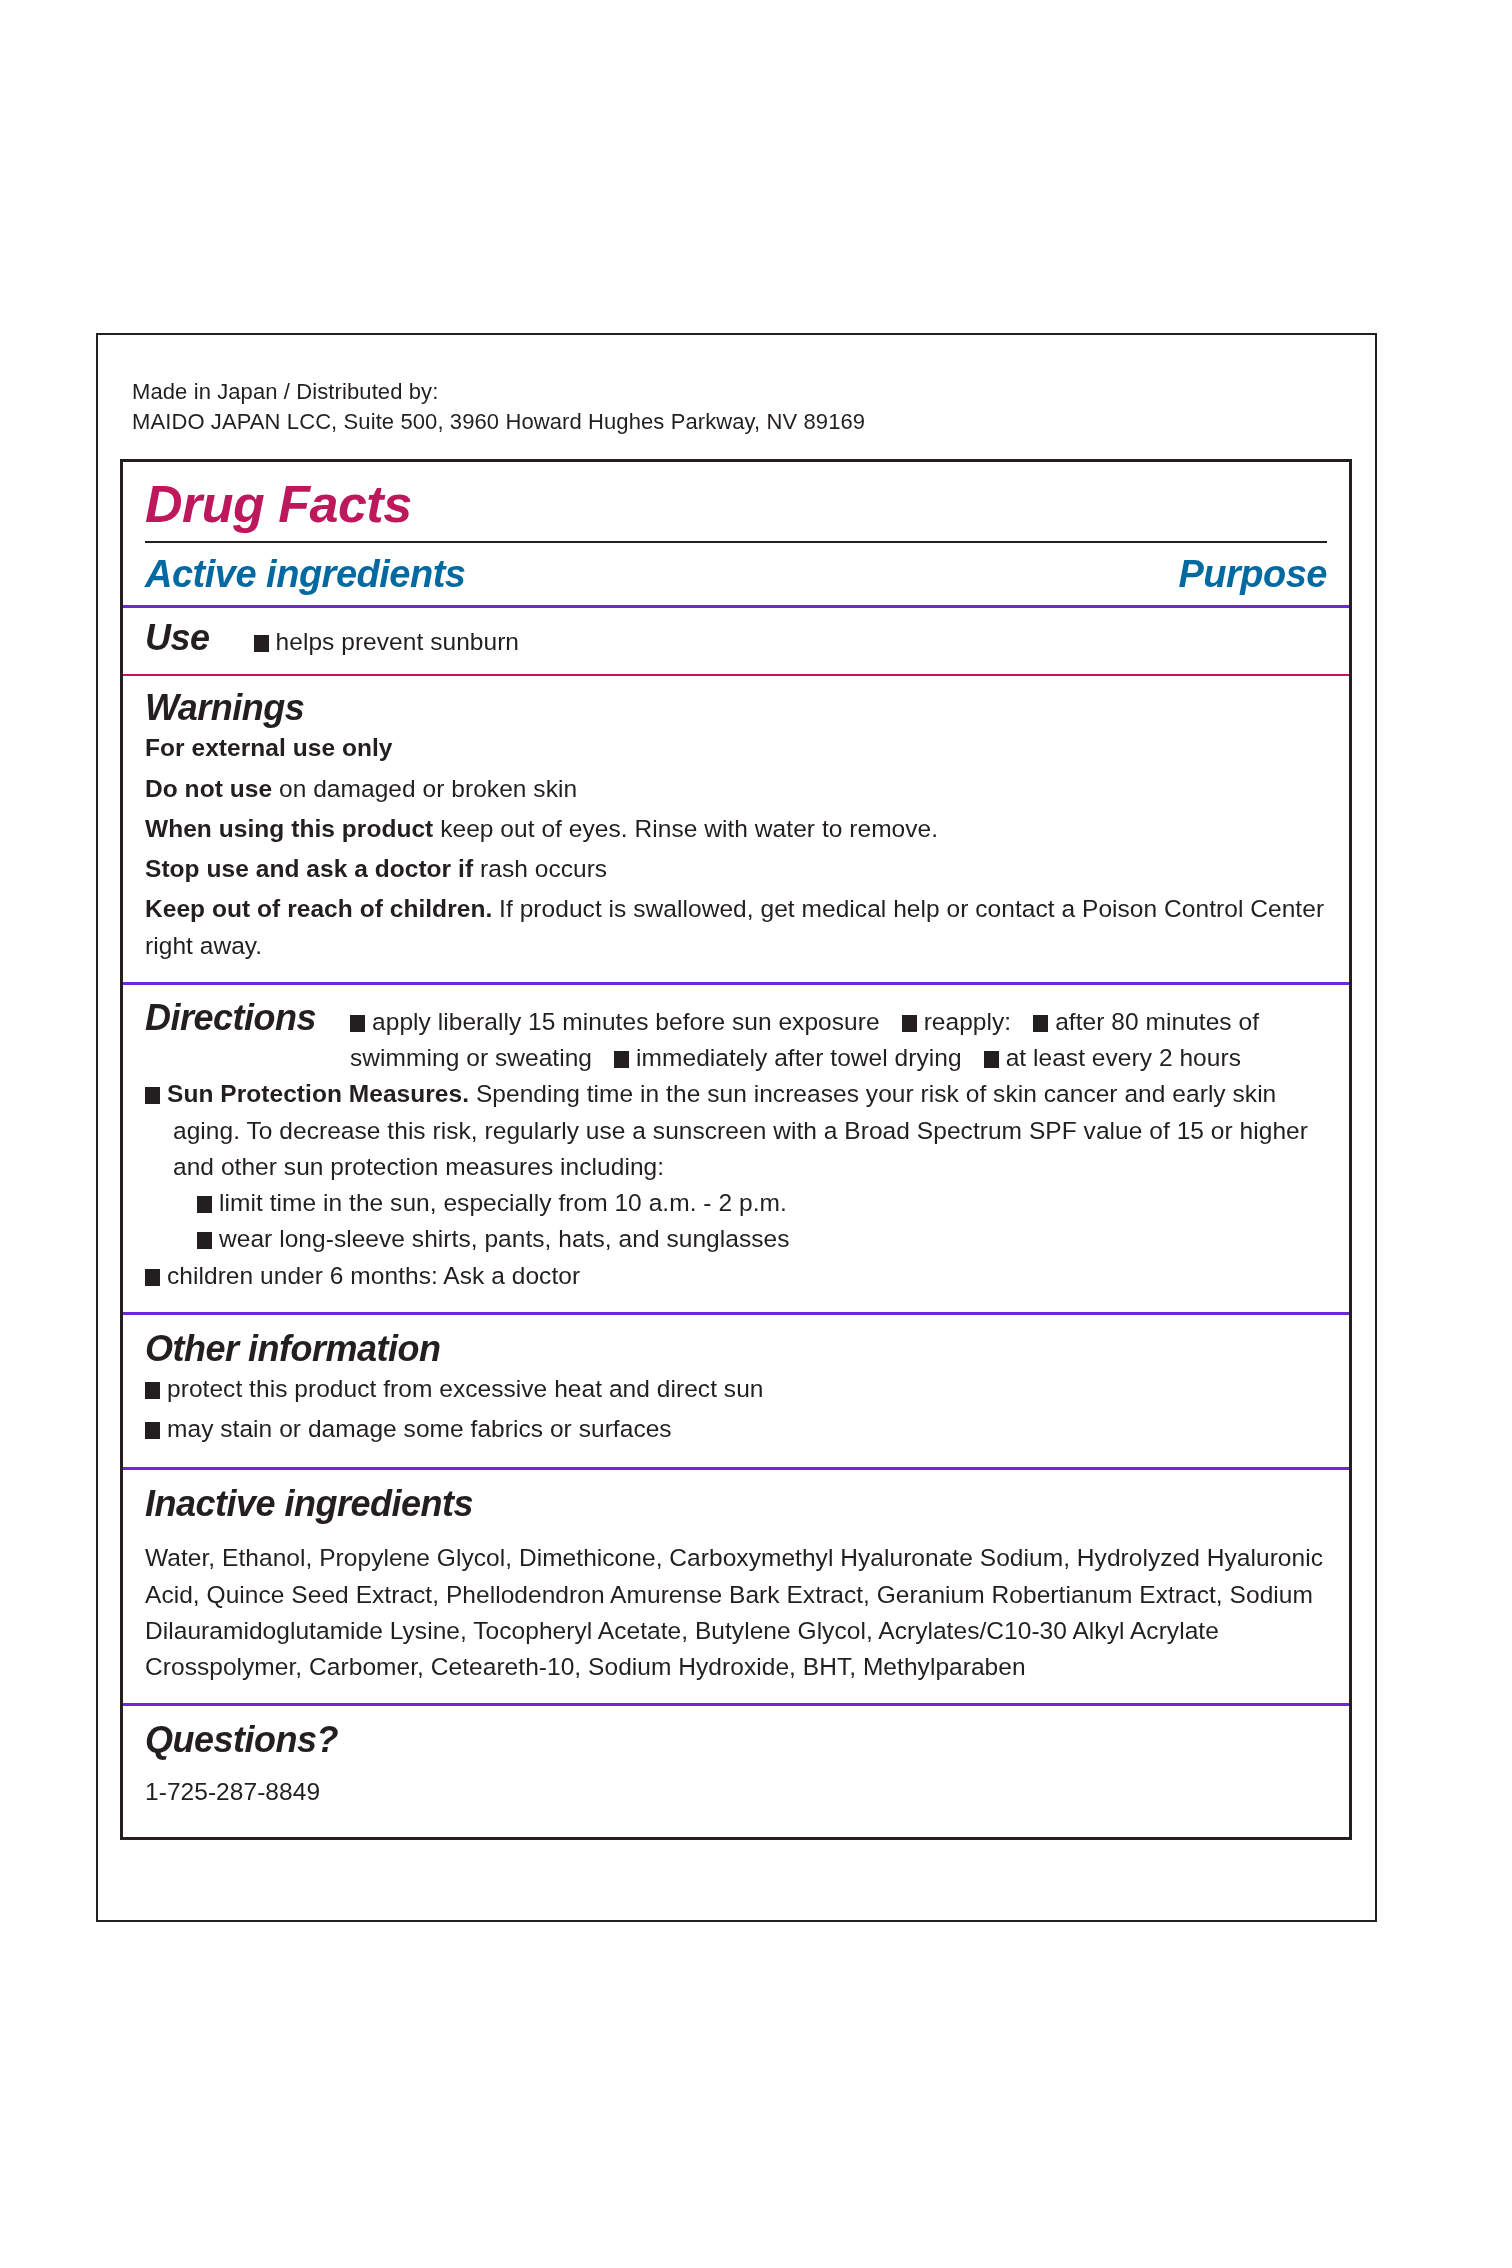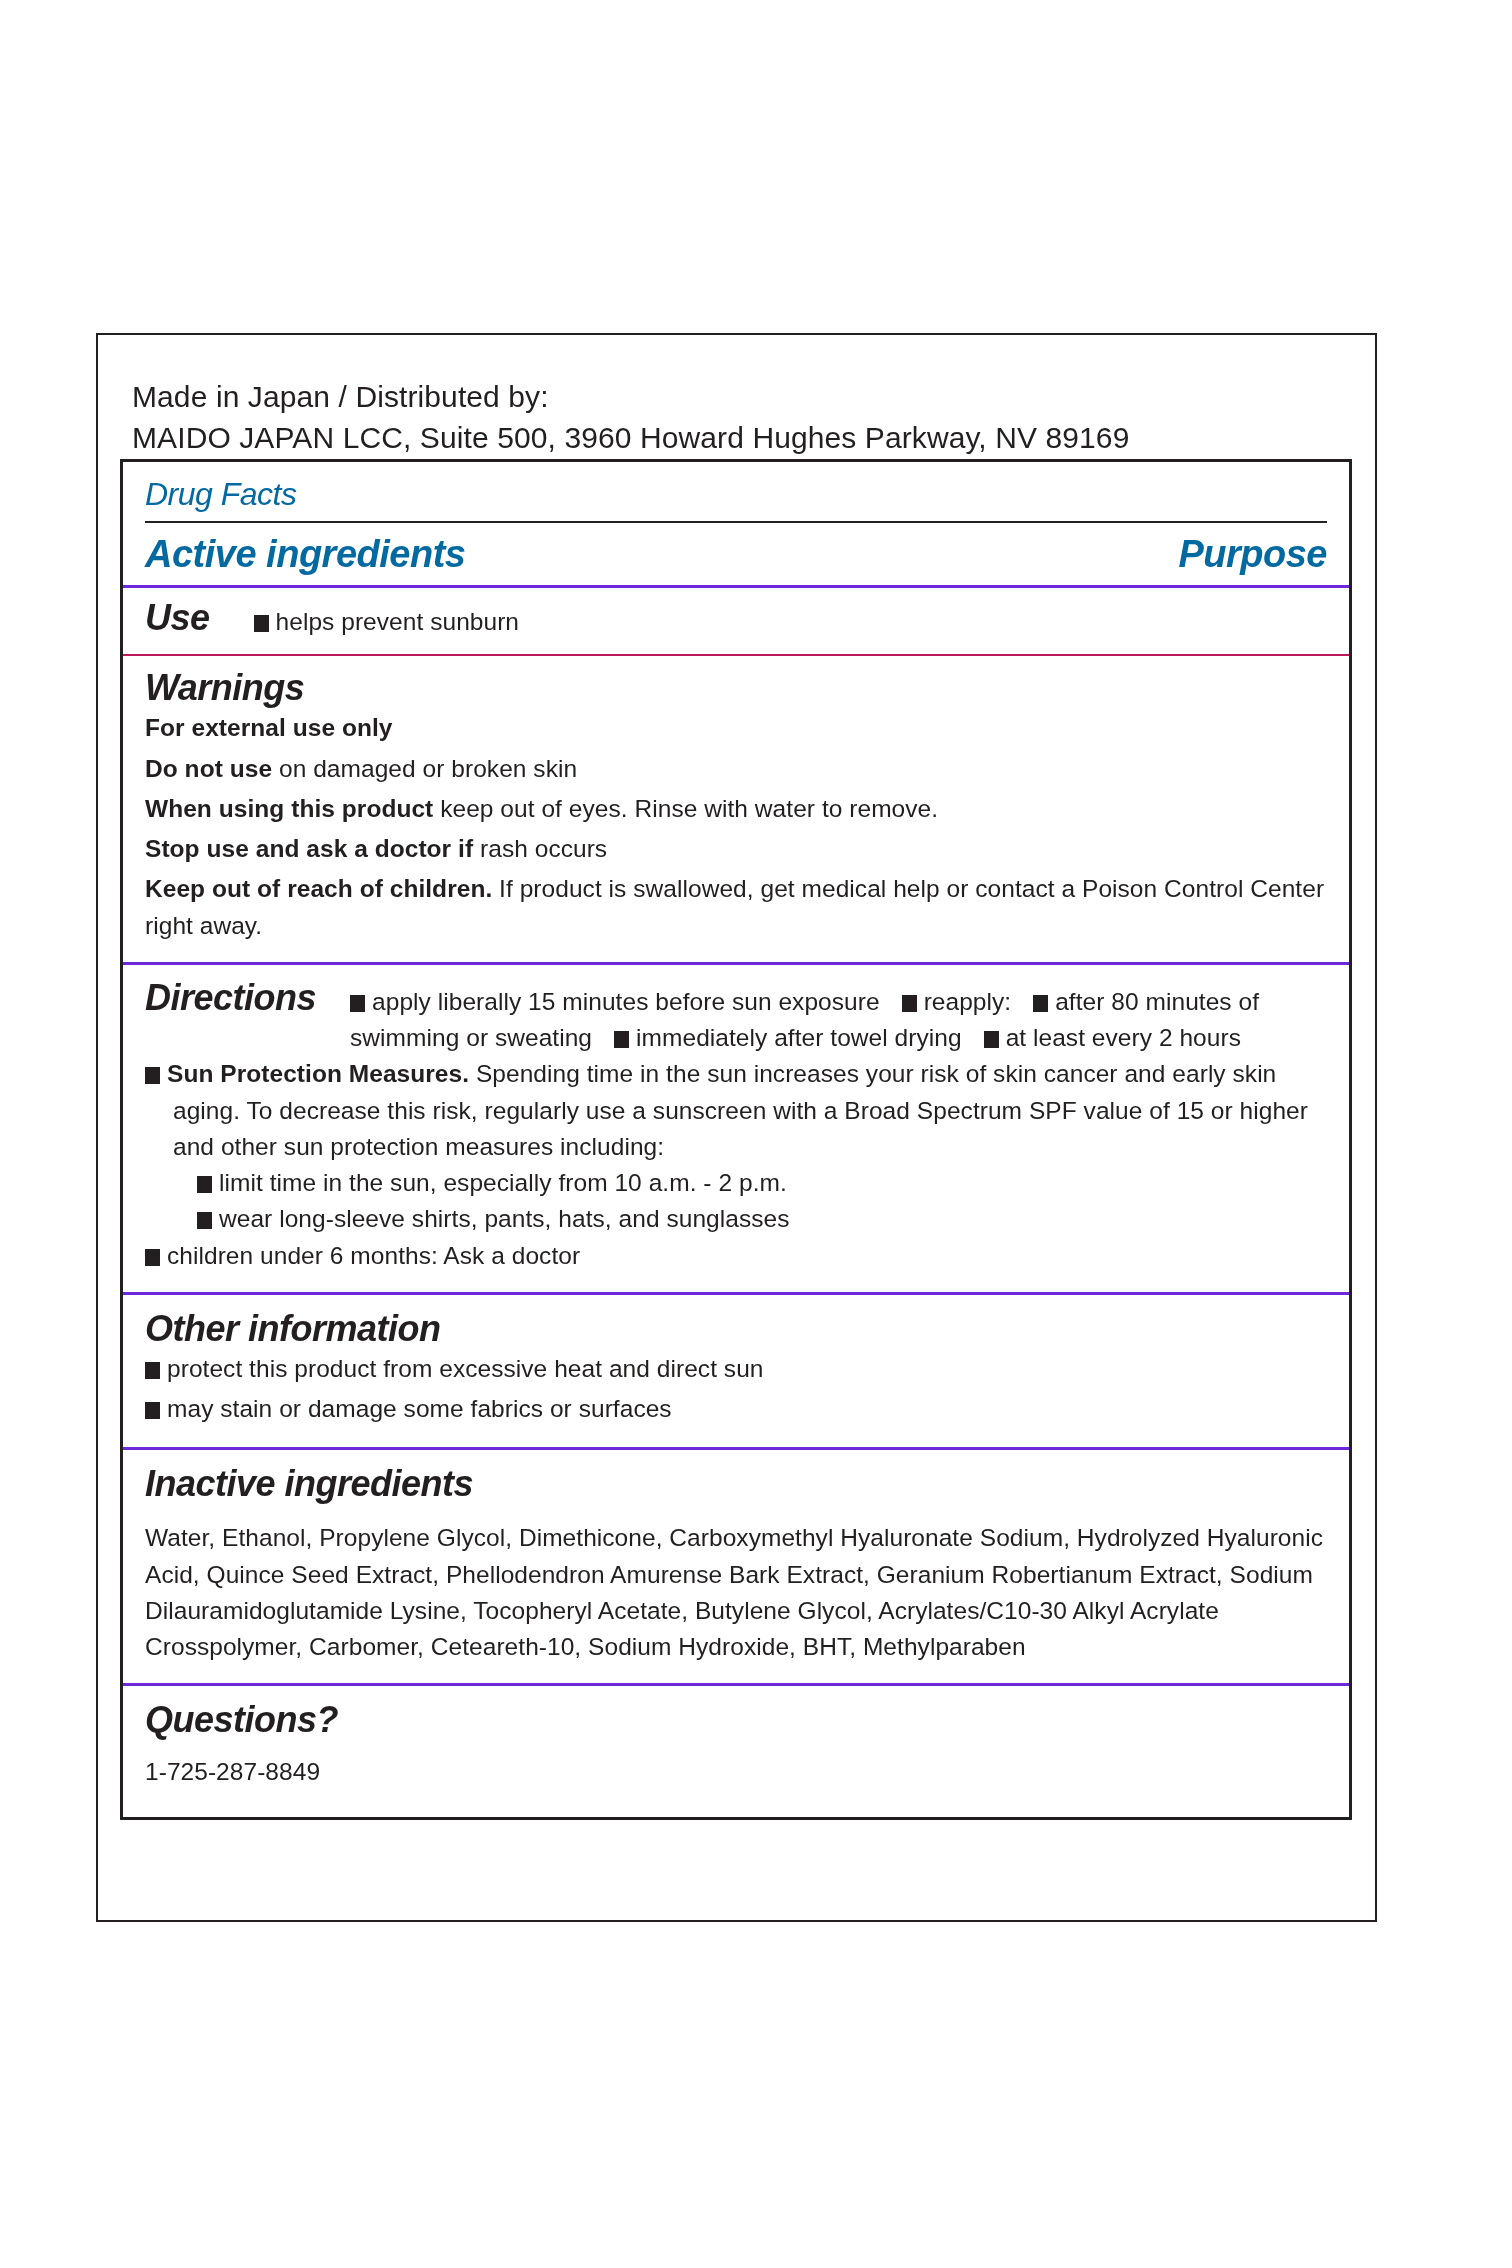--- a/index.html
+++ b/index.html
@@ -24,21 +24,21 @@
     width: 1281px;
     height: 1589px;
     border: 2px solid #231f20;
     box-sizing: border-box;
     background: #ffffff;
   }
 
   
   #manufacturer {
     padding: 42px 0 0 34px;
-    font-size: 30px;
+    font-size: 22px;
     line-height: 1.36;
     letter-spacing: 0.1px;
     color: #231f20;
   }
   #manufacturer div { white-space: nowrap; }
 
   
   #drug-facts-panel {
     position: absolute;
     left: 22px;
@@ -46,26 +46,26 @@
     width: 1232px;
     border: 3px solid #231f20;
     box-sizing: border-box;
     background: #ffffff;
   }
   .sep-heavy { border-top: 3px solid #6d28d9; }
   .sep-thin  { border-top: 2px solid #be185d; }
 
   
   .title-xl {
-    font-weight: normal;
+    font-weight: bold;
     font-style: italic;
-    font-size: 32px;
+    font-size: 52px;
     letter-spacing: -0.5px;
     line-height: 1;
-    color: #0369a1;
+    color: #be185d;
   }
   .title-lg {
     font-weight: bold;
     font-style: italic;
     font-size: 38px;
     letter-spacing: -0.5px;
     line-height: 1;
     color: #0369a1;
   }
   .title-md {

